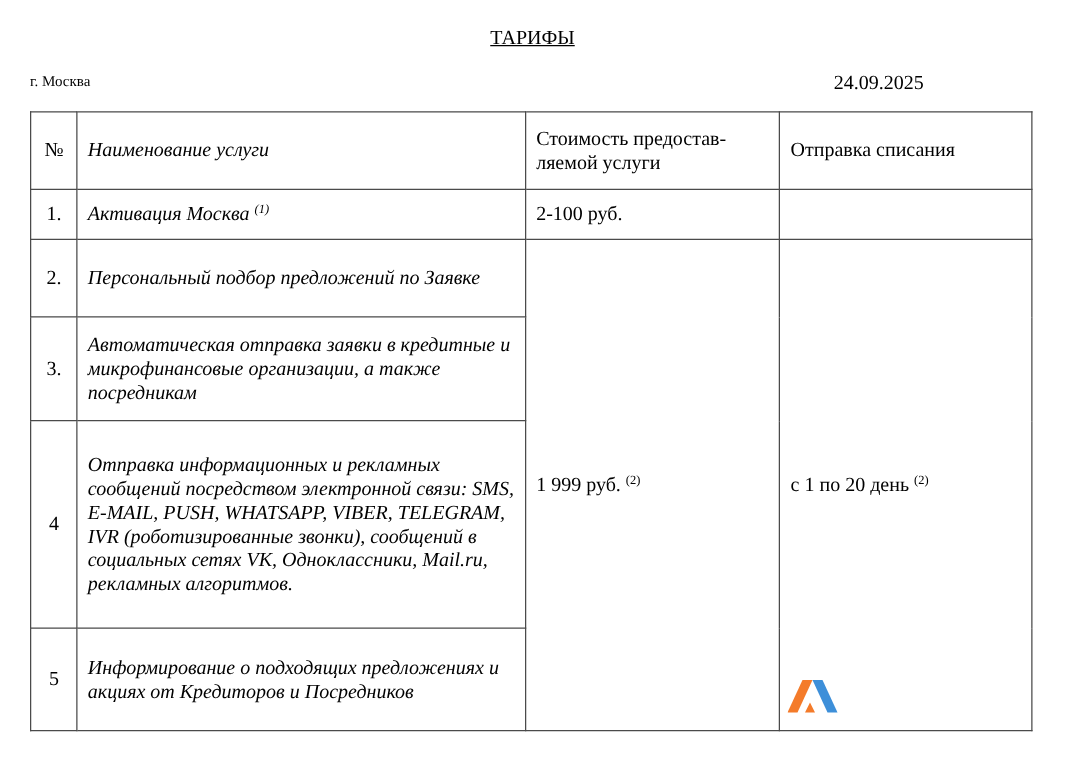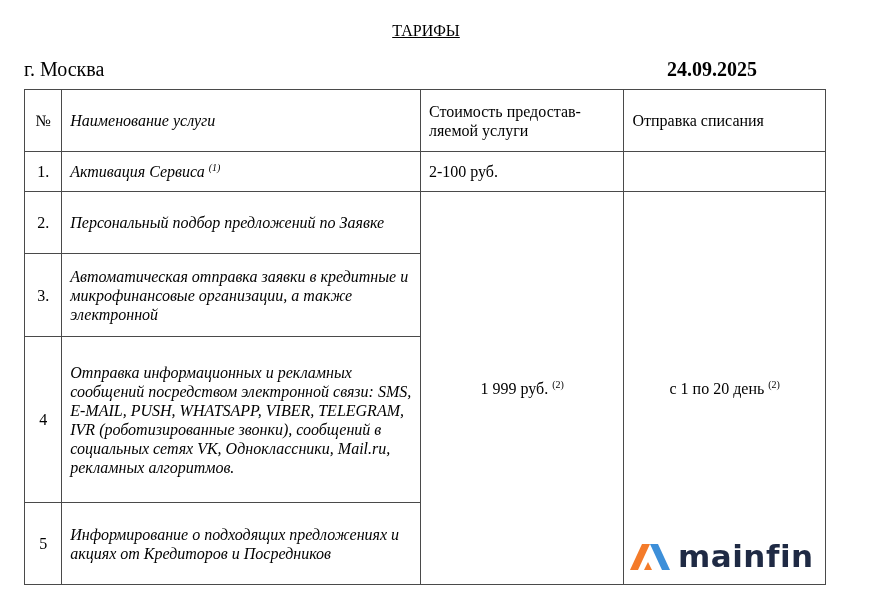--- a/index.html
+++ b/index.html
@@ -1,30 +1,30 @@
 <!DOCTYPE html>
 <html><head>
 <meta charset="utf-8">
 <style>
   html, body { margin:0; padding:0; background:#ffffff; }
   body { width:870px; height:612px; position:relative; overflow:hidden;
          font-family:"Liberation Serif", serif; color:#000; }
   .title { position:absolute; top:22px; left:0; width:852px; text-align:center;
            font-size:16px; text-decoration:underline; }
-  .city { position:absolute; top:58px; left:24px; font-size:20px; }
-  .date { position:absolute; top:58px; left:667px; font-size:20px;font-weight:bold; }
+  .city { position:absolute; top:58px; left:24px; font-size:12px; }
+  .date { position:absolute; top:58px; left:667px; font-size:16px; }
   table { position:absolute; top:89px; left:24px; border-collapse:collapse;
           width:802px; font-size:16px; }
   td, th { border:1px solid #4a4a4a; vertical-align:middle; font-weight:normal;
            text-align:left; padding:0 8px; line-height:19px; }
   .c0 { width:28px; text-align:center; padding:0 4px; }
   .c1 { width:339px;font-style:italic; }
   .c2 { width:185px; }
   .c3 { width:183px; }
-  .center { text-align:center; }
+  .center { text-align:left; }
   sup { font-size:10px; vertical-align:6px; line-height:0; }
   .logo { position:absolute; left:630px; top:540px; display:flex; align-items:center; }
   .logo-text { font-family:"DejaVu Sans", sans-serif; font-weight:bold; font-size:31px;
                color:#1f2a44; letter-spacing:0.5px; margin-left:4px; line-height:1; }
 </style>
 </head>
 <body>
 
 <div class="title">ТАРИФЫ</div>
 <div class="city">г. Москва</div>
@@ -33,45 +33,44 @@
 <table>
   <tbody>
       <tr style="height:62px">
     <th class="c0">№</th>
     <th class="c1">Наименование услуги</th>
     <th class="c2">Стоимость предостав-ляемой услуги</th>
     <th class="c3">Отправка списания</th>
   </tr>
   <tr style="height:40px">
     <td class="c0">1.</td>
-    <td class="c1"><span>Активация Сервиса</span> <sup>(1)</sup></td>
+    <td class="c1"><span>Активация Москва</span> <sup>(1)</sup></td>
     <td class="c2">2-100 руб.</td>
     <td class="c3"></td>
   </tr>
   <tr style="height:62px">
     <td class="c0">2.</td>
     <td class="c1">Персональный подбор предложений по Заявке</td>
     <td class="c2 center" rowspan="4"><span>1 999 руб.</span> <sup>(2)</sup></td>
     <td class="c3 center" rowspan="4"><span>с 1 по 20 день</span> <sup>(2)</sup></td>
   </tr>
   <tr style="height:83px">
     <td class="c0">3.</td>
-    <td class="c1">Автоматическая отправка заявки в кредитные и микрофинансовые организации, а также электронной</td>
+    <td class="c1">Автоматическая отправка заявки в кредитные и микрофинансовые организации, а также посредникам</td>
   </tr>
   <tr style="height:166px">
     <td class="c0">4</td>
     <td class="c1">Отправка информационных и рекламных сообщений посредством электронной связи: SMS, E-MAIL, PUSH, WHATSAPP, VIBER, TELEGRAM, IVR (роботизированные звонки), сообщений в социальных сетях VK, Одноклассники, Mail.ru, рекламных алгоритмов.</td>
   </tr>
   <tr style="height:82px">
     <td class="c0">5</td>
     <td class="c1">Информирование о подходящих предложениях и акциях от Кредиторов и Посредников</td>
   </tr>
 </tbody>
   </table>
 
 <div class="logo">
   <svg width="44" height="32" viewBox="0 0 44 32">
     <polygon points="0,30 12,4 20,4 8,30" fill="#f47b2a"></polygon>
     <polygon points="14,30 18,22 22,30" fill="#f47b2a"></polygon>
     <polygon points="20,4 28,4 40,30 32,30" fill="#3d8fd9"></polygon>
   </svg>
-  <span class="logo-text">mainfin</span>
 </div>
 
 </body></html>

